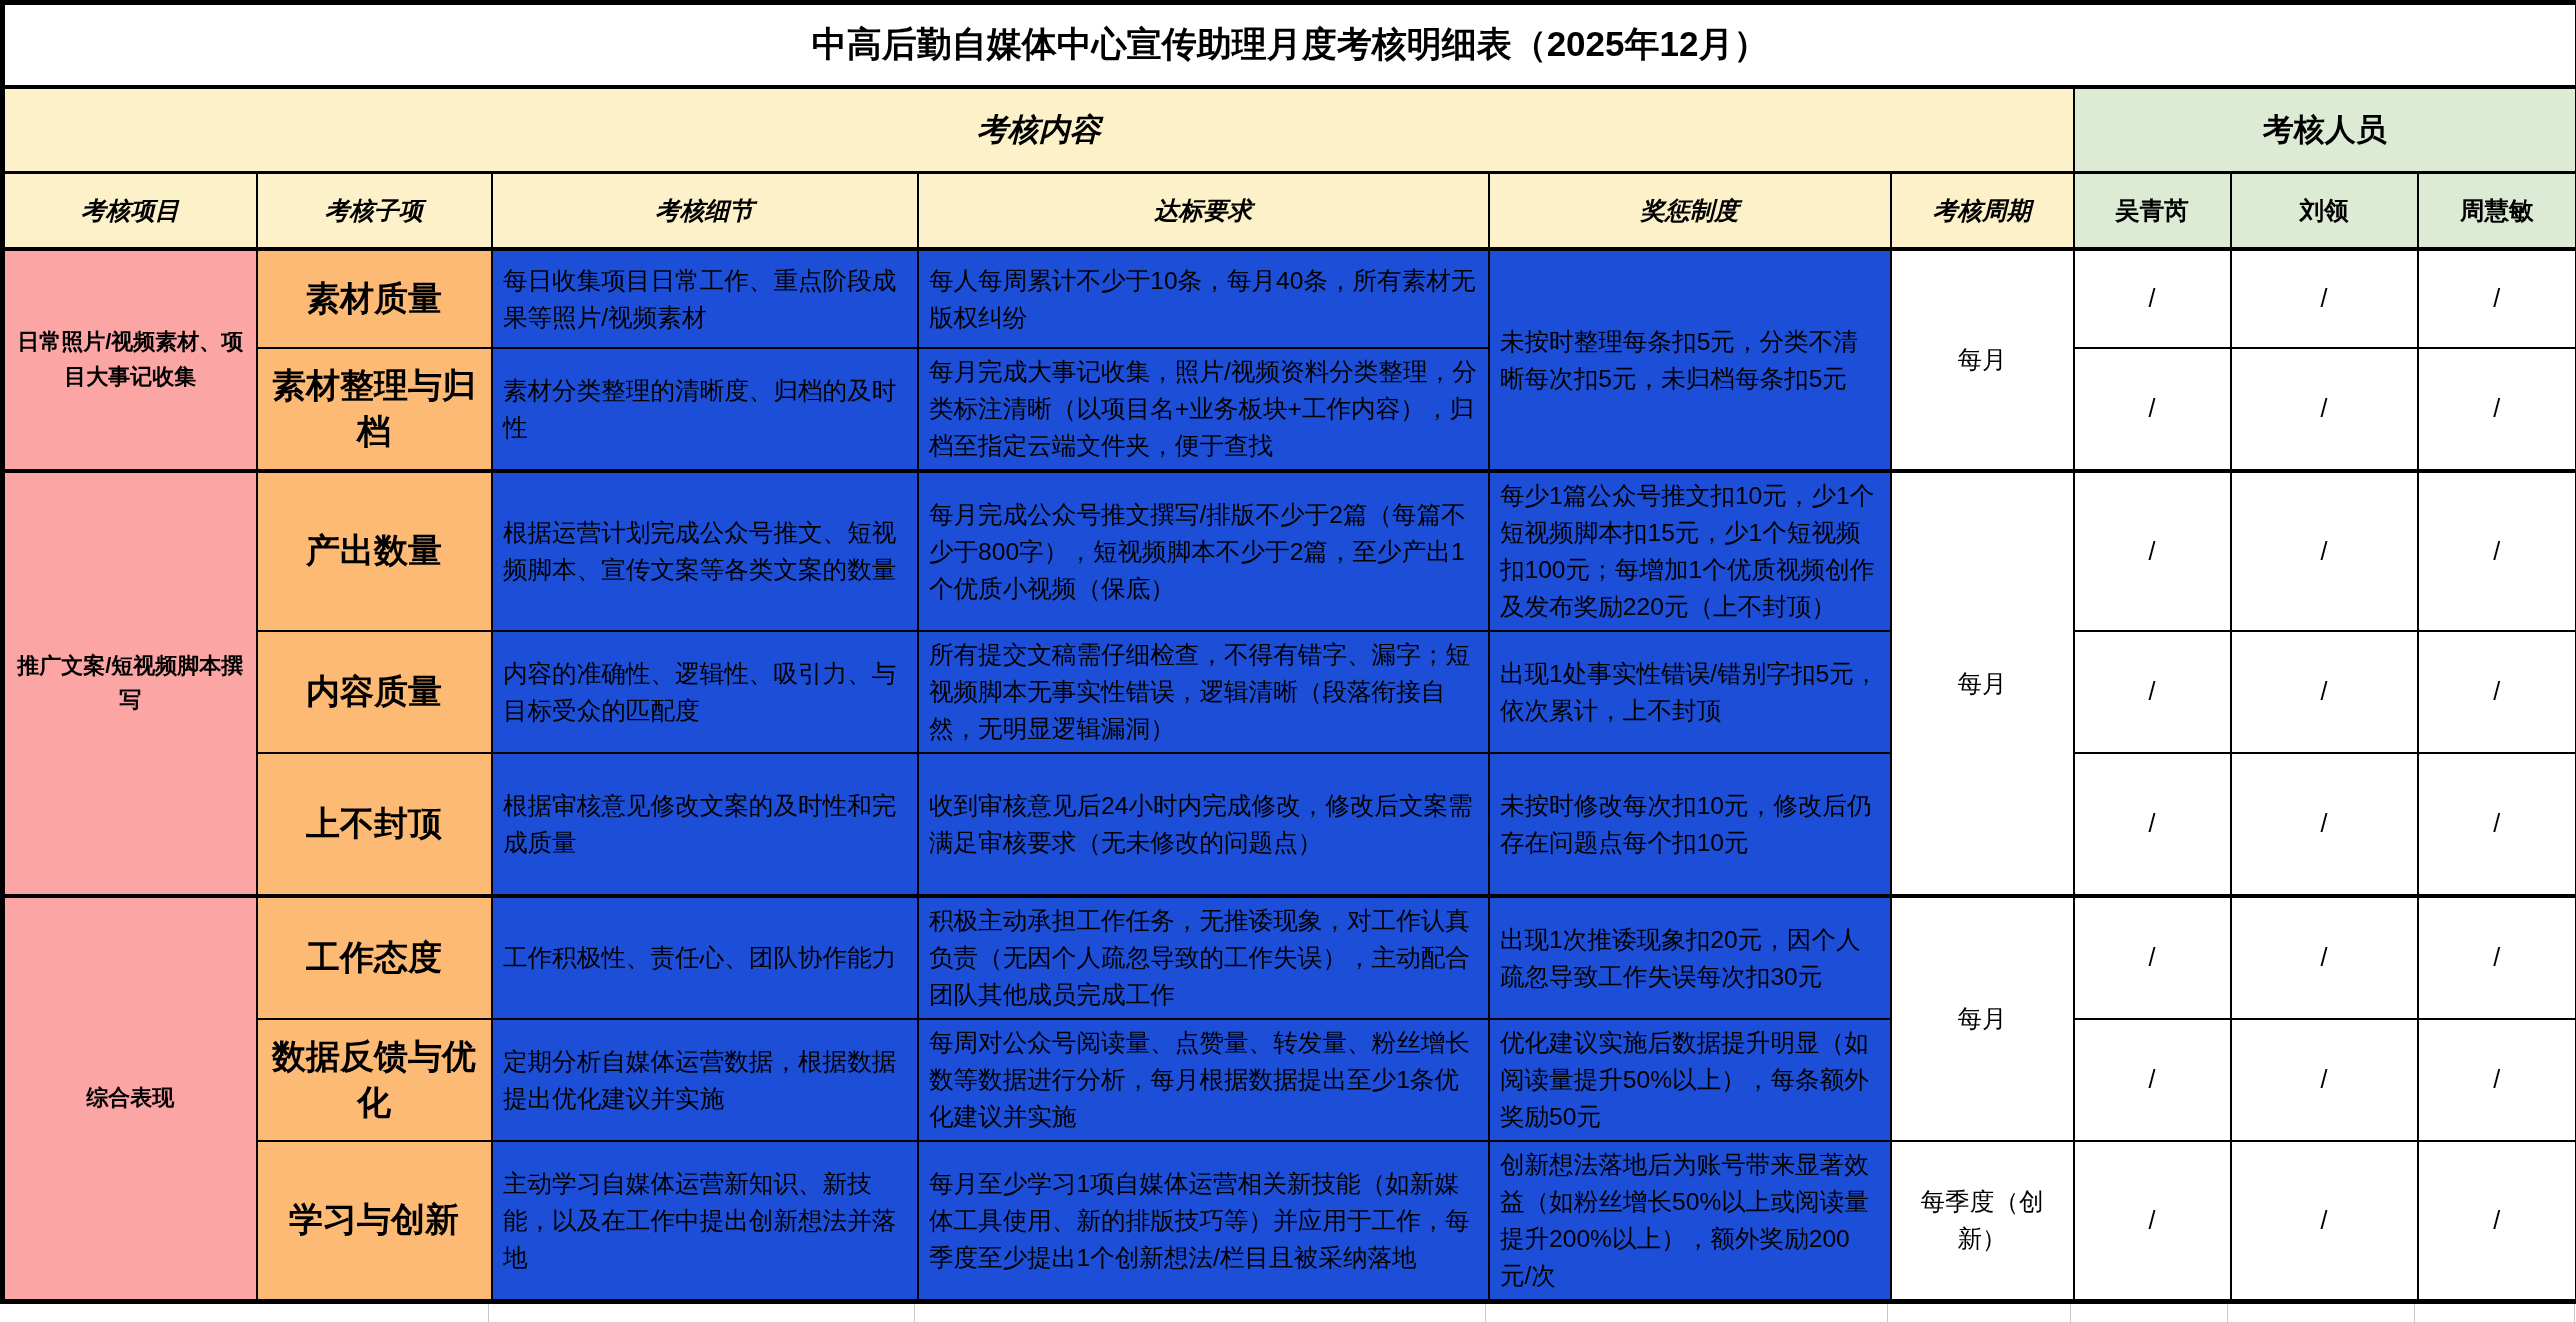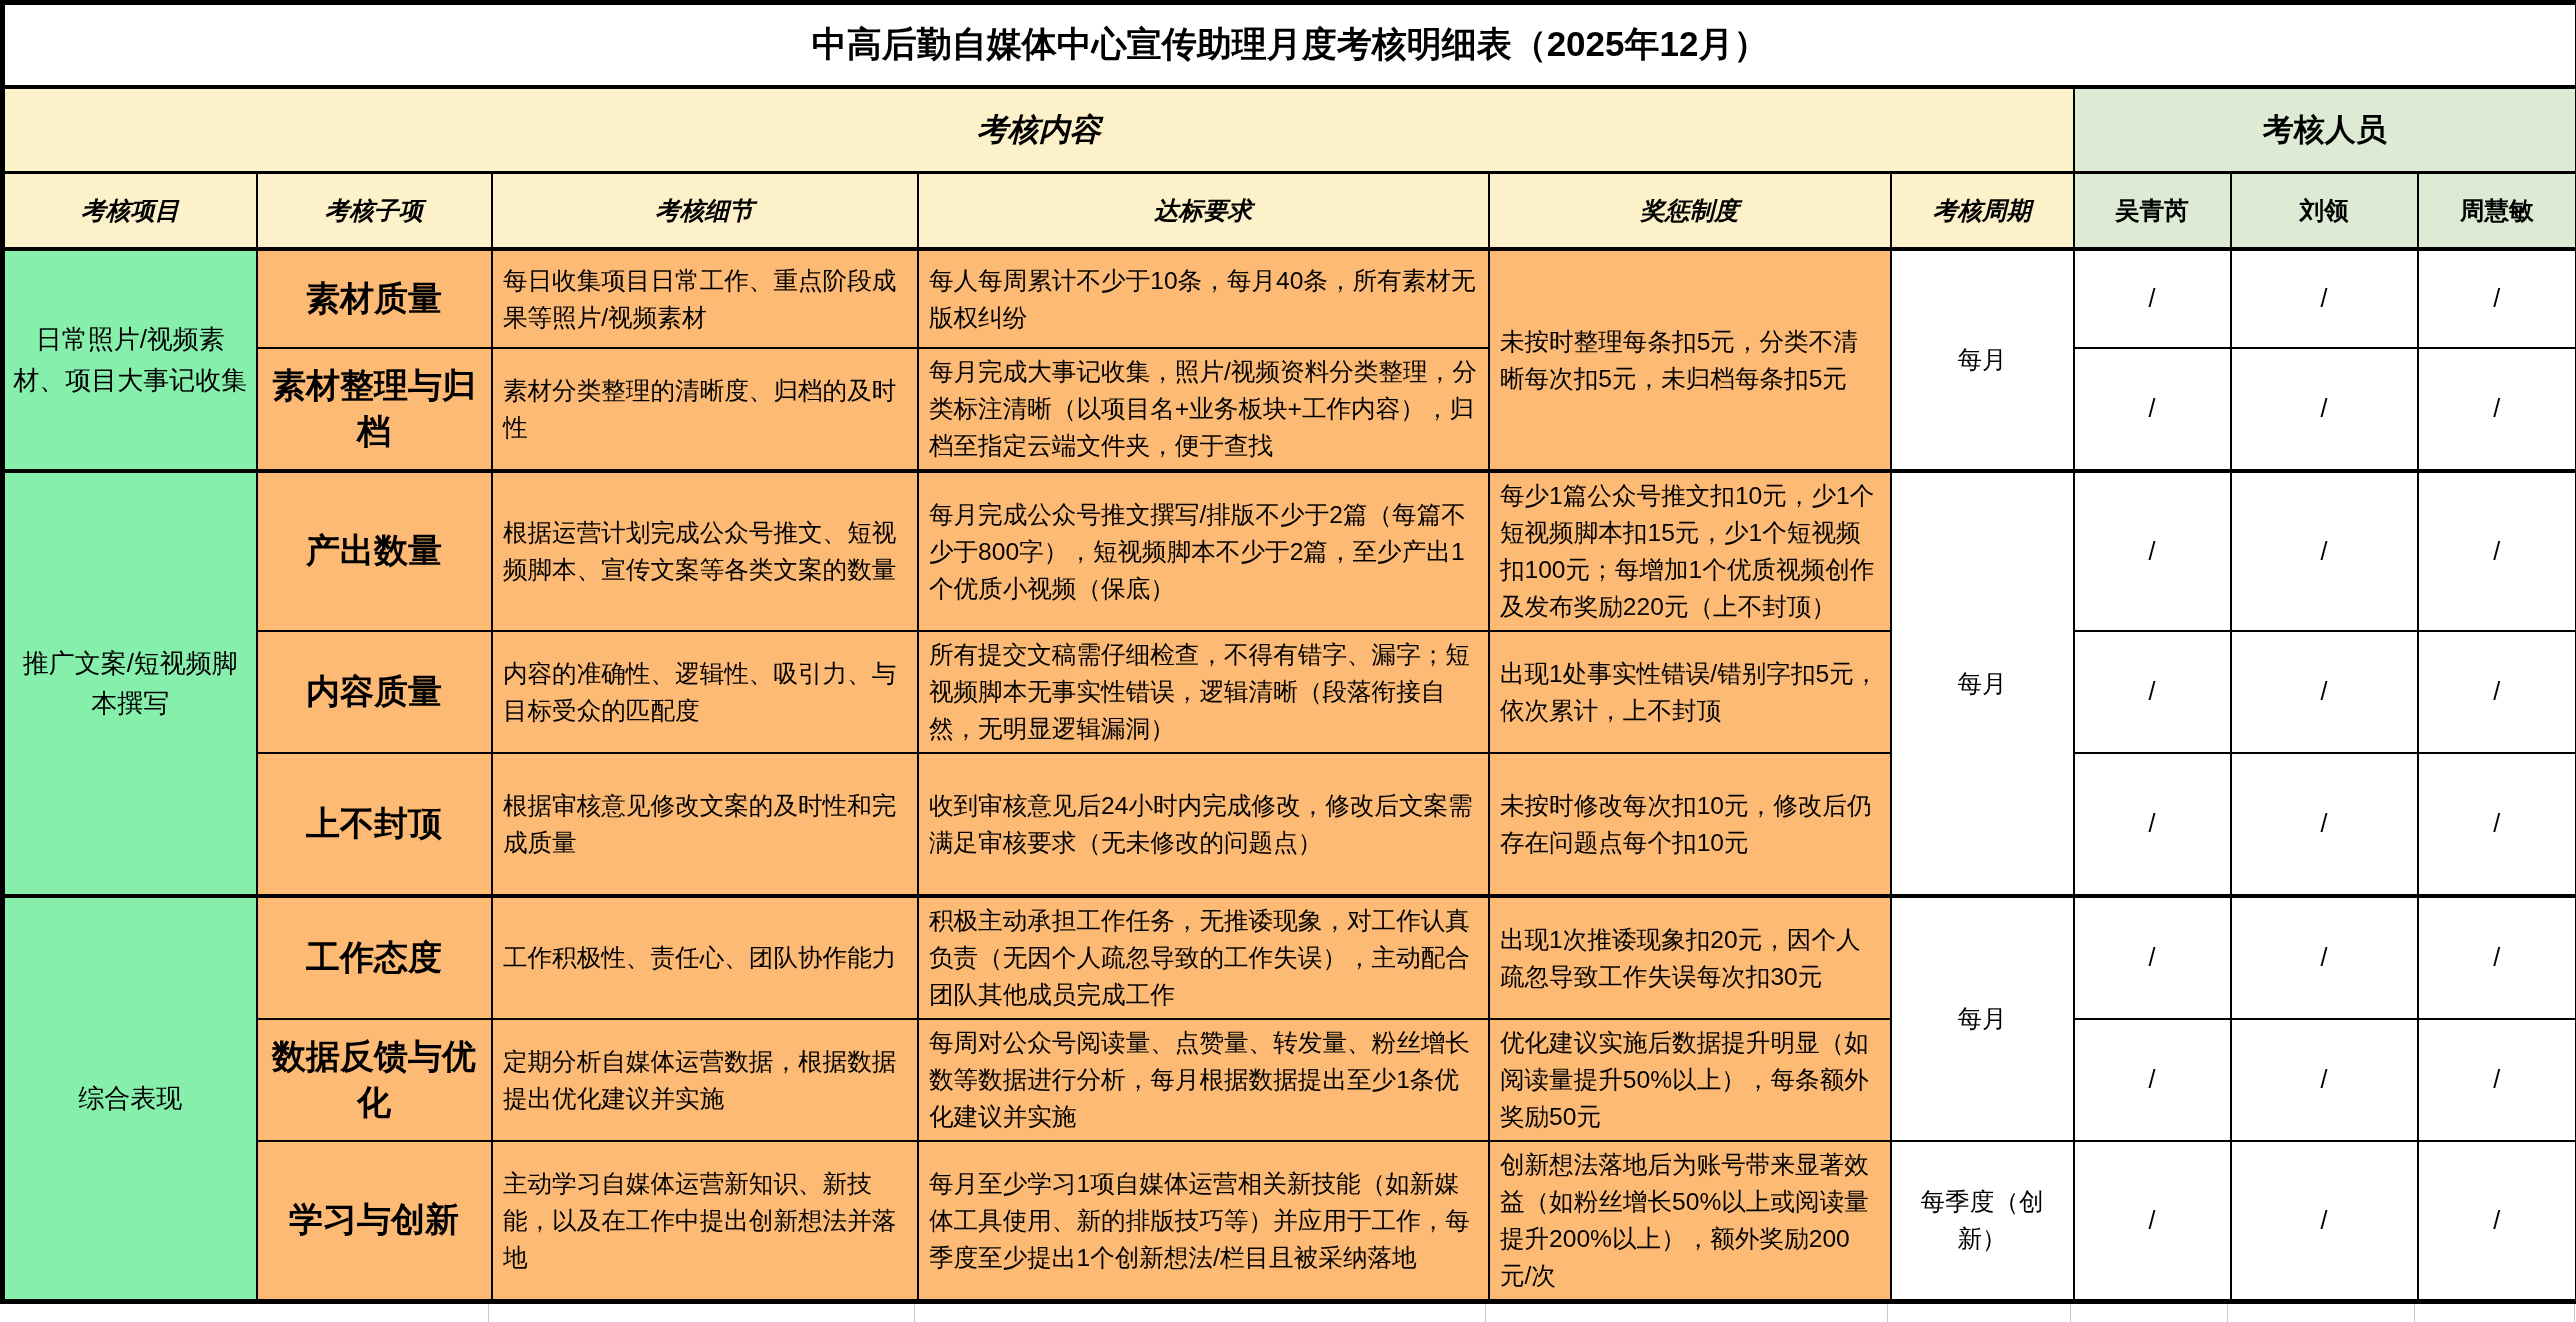--- a/index.html
+++ b/index.html
@@ -26,23 +26,23 @@
   
   tr.sep-hvy td { border-top-width: 4.5px; }
   tr.sep-med td { border-top-width: 3px; }
 
   .bg-y { background: #FCF1C9; font-style: italic; }
   .bg-g { background: #DDEBD5; }
 
   .c-title  { font-size: 35px; font-weight: bold; text-align: center; background: #fff; }
   .c-h1     { font-size: 31px; font-weight: bold; text-align: center; }
   .c-h2     { font-size: 24.6px; font-weight: bold; text-align: center; }
-  .c-group  { font-size: 26px; font-weight: normal; text-align: center; line-height: 1.55; padding: 0 6px; background:#86efac; }
+  .c-group  { font-size: 22px; font-weight: bold; text-align: center; line-height: 1.55; padding: 0 6px; background:#fca5a5; }
   .c-sub    { font-size: 34px; font-weight: bold; text-align: center; padding: 0 6px; background:#fdba74; }
-  .c-body   { font-size: 24.6px; line-height: 37px; text-align: left; padding: 4.5px 10.4px; background:#fdba74; }
+  .c-body   { font-size: 24.6px; line-height: 37px; text-align: left; padding: 4.5px 10.4px; background:#1d4ed8; }
   .c-period { font-size: 24.6px; line-height: 37px; text-align: center; padding: 12px 9px; background:#fff; }
   .c-mark   { font-size: 25px; text-align: center; background:#fff; }
 
   tr.h-title { height: 84px; }
   tr.h-hd1   { height: 86px; }
   tr.h-hd2   { height: 76px; }
   tr.h-r1 { height: 99px; }
   tr.h-r2 { height: 112px; }
   tr.h-r3 { height: 154px; }
   tr.h-r4 { height: 114px; }

